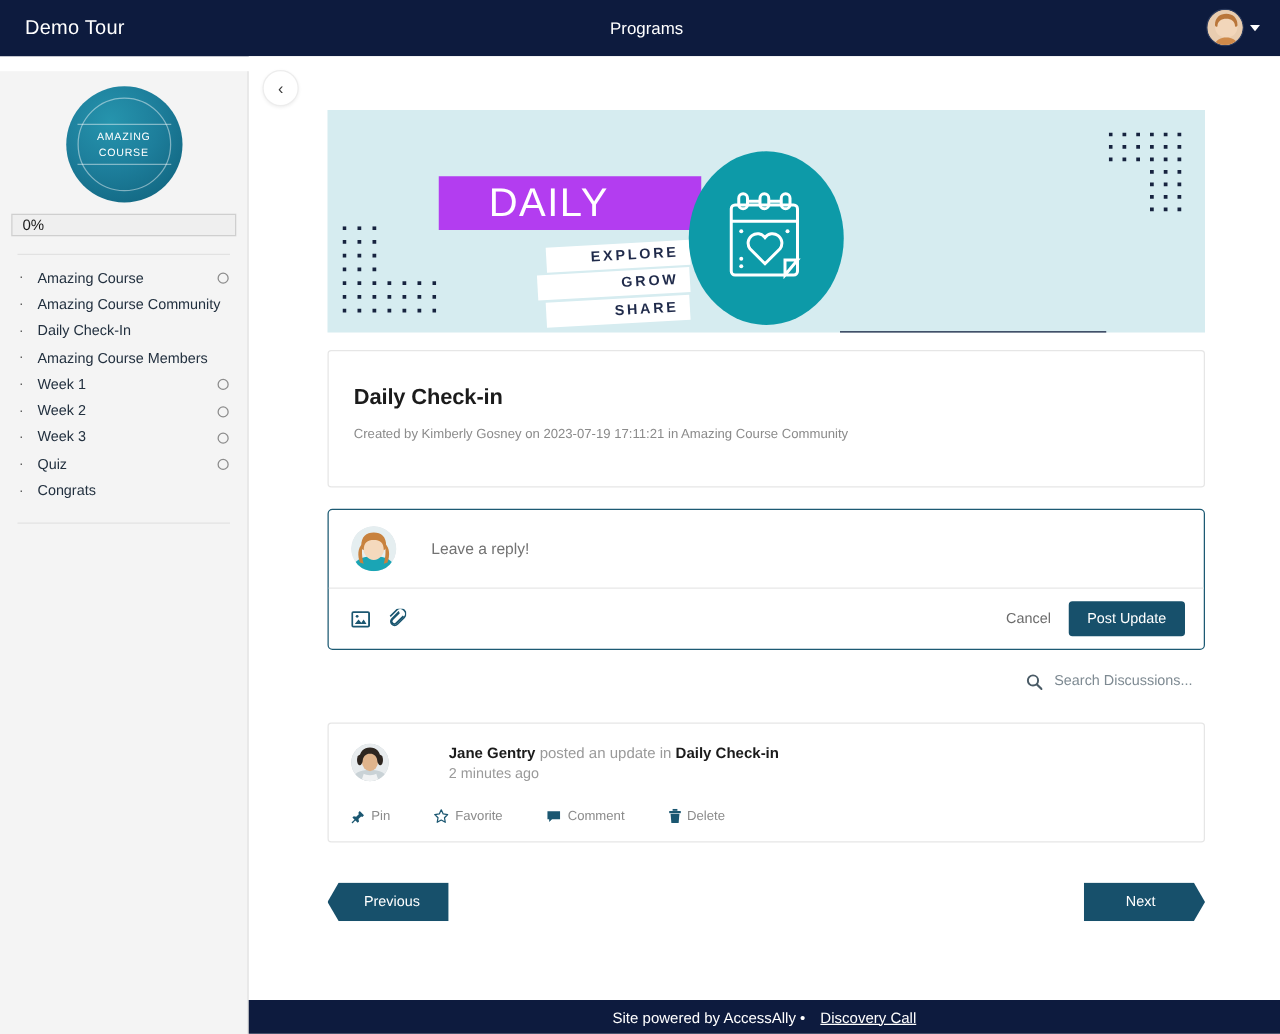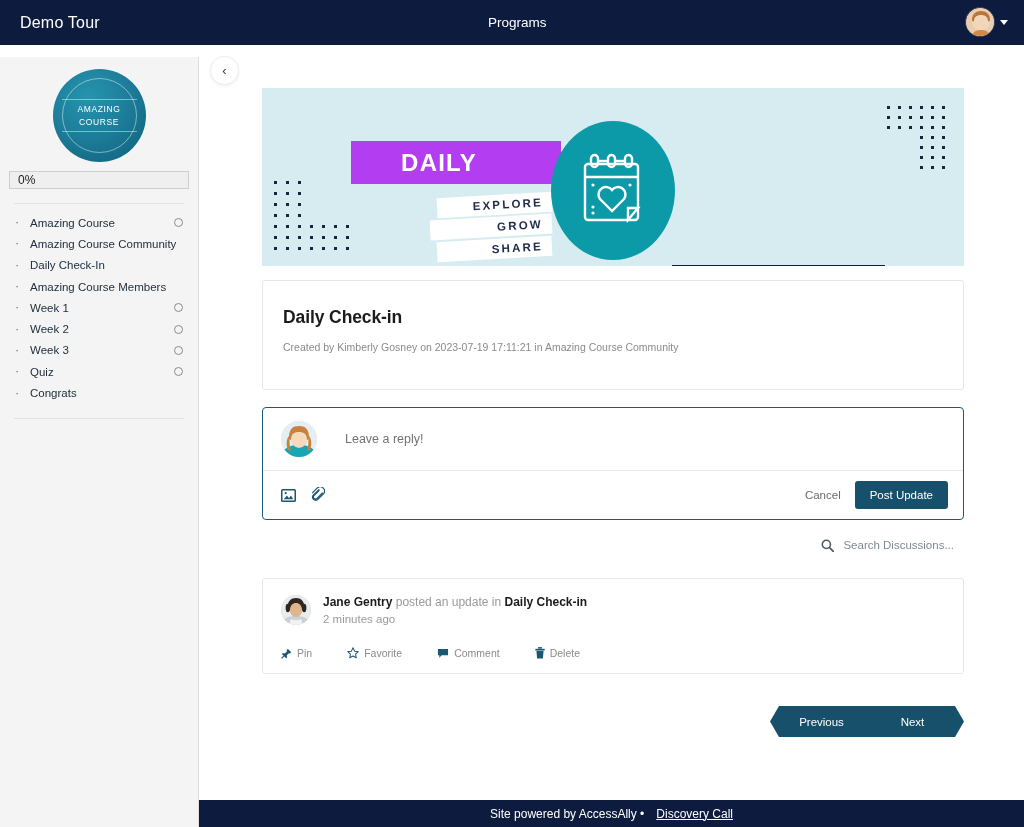--- a/index.html
+++ b/index.html
@@ -128,21 +128,21 @@
     background: #d6ecf0; overflow: hidden;
   }
   .daily-box {
     position: absolute; left: 89px; top: 53px;
     width: 210px; height: 43px; background: #b33df0;
   }
   .daily-text {
     position: absolute; left: 89px; top: 53px;
     width: 210px; height: 43px;
     display: flex; align-items: center; justify-content: center;
-    color: #ffffff; font-size: 24px; font-weight: bold;
+    color: #ffffff; font-size: 32px; font-weight: normal;
     letter-spacing: 1.2px; padding-right: 34px;
   }
   .checkin-box {
     position: absolute; left: 410px; top: 177px;
     width: 213px; height: 43px; background: #101c3d;
   }
   .checkin-text {
     position: absolute; left: 410px; top: 177px;
     width: 213px; height: 43px;
     display: flex; align-items: center; justify-content: center;
@@ -222,21 +222,21 @@
     margin-top: 14px; display: flex; justify-content: flex-end;
   }
   .search-box {
     display: flex; align-items: flex-start; gap: 9px;
     padding: 5px 10px 5px 8px; min-width: 130px;
   }
   .search-ph { font-size: 11.5px; color: #7e8a92; }
 
   
   .post-card { margin-top: 21px; padding: 16px 18px 14px 18px; }
-  .post-head { display: flex; align-items: flex-start; }
+  .post-head { display: flex; align-items: flex-start; gap: 36px; }
   .post-avatar {
     width: 30px; height: 30px; border-radius: 50%;
     overflow: hidden; flex: 0 0 30px; background: #cfd6d9; position: relative;
   }
   .post-head-text { margin-left: 12px; }
   .post-line1 { font-size: 12px; color: #9a9a9a; }
   .post-line1 b { color: #1b1b1b; font-weight: bold; }
   .post-time { margin-top: 4px; font-size: 11.5px; color: #9a9a9a; }
   .post-body {
     margin-top: 16px; font-size: 12.5px; color: #1d1d1d;
@@ -246,21 +246,21 @@
   }
   .act {
     display: flex; align-items: center; gap: 5px;
     font-size: 10.5px; color: #8b8b8b;
   }
   .act svg { display: block; }
 
   
   .navrow {
     margin-top: 32px; display: flex;
-    justify-content: flex-end; align-items: center;
+    justify-content: space-between; align-items: center;
   }
   .arrow-btn {
     background: #17506b; color: #ffffff;
     font-size: 11.5px; height: 31px;
     display: flex; align-items: center; justify-content: center;
   }
   .prev-btn {
     width: 97px; padding-left: 6px;
     clip-path: polygon(9px 0, 100% 0, 100% 100%, 9px 100%, 0 50%);
   }

